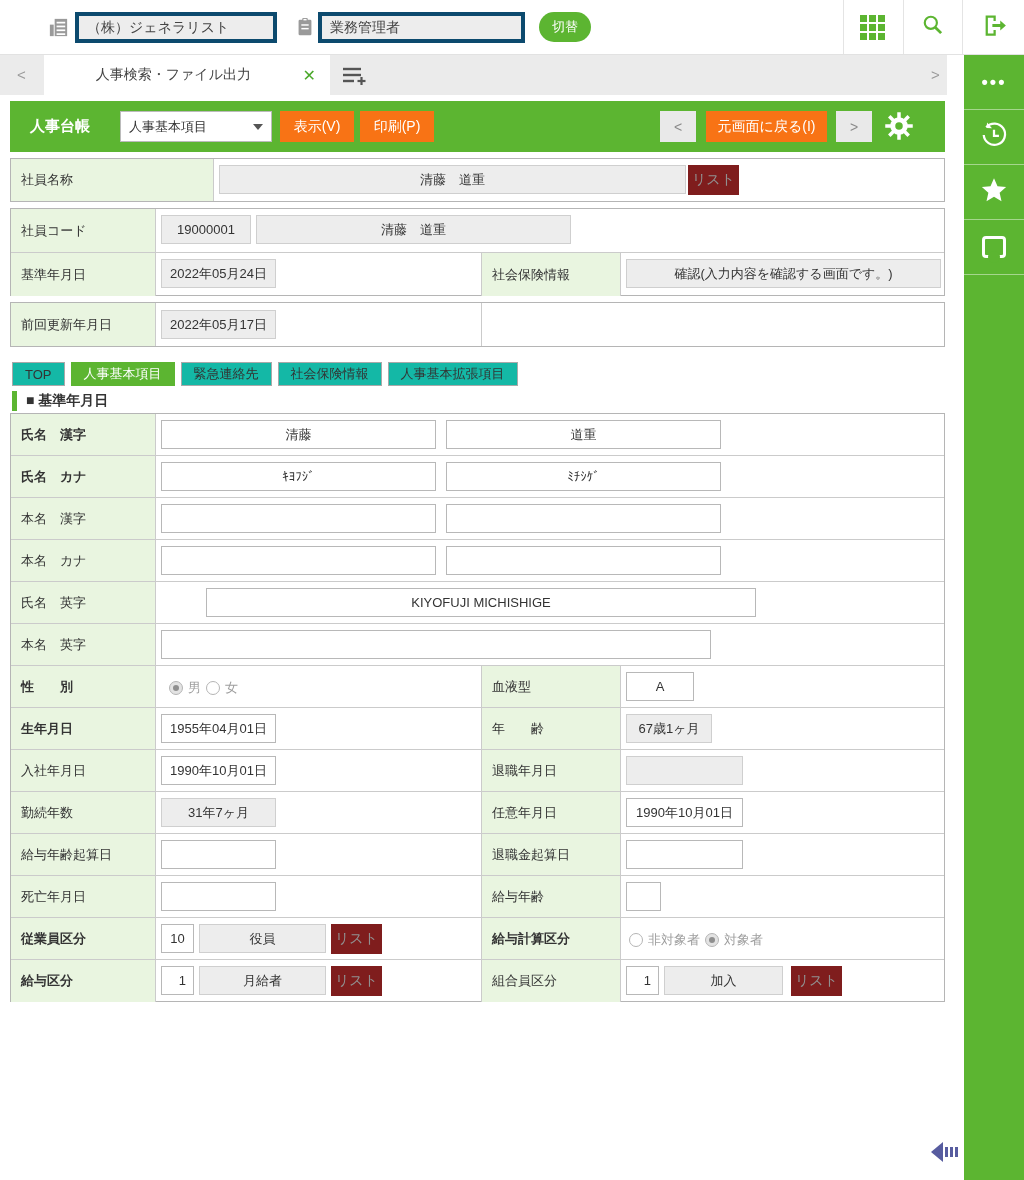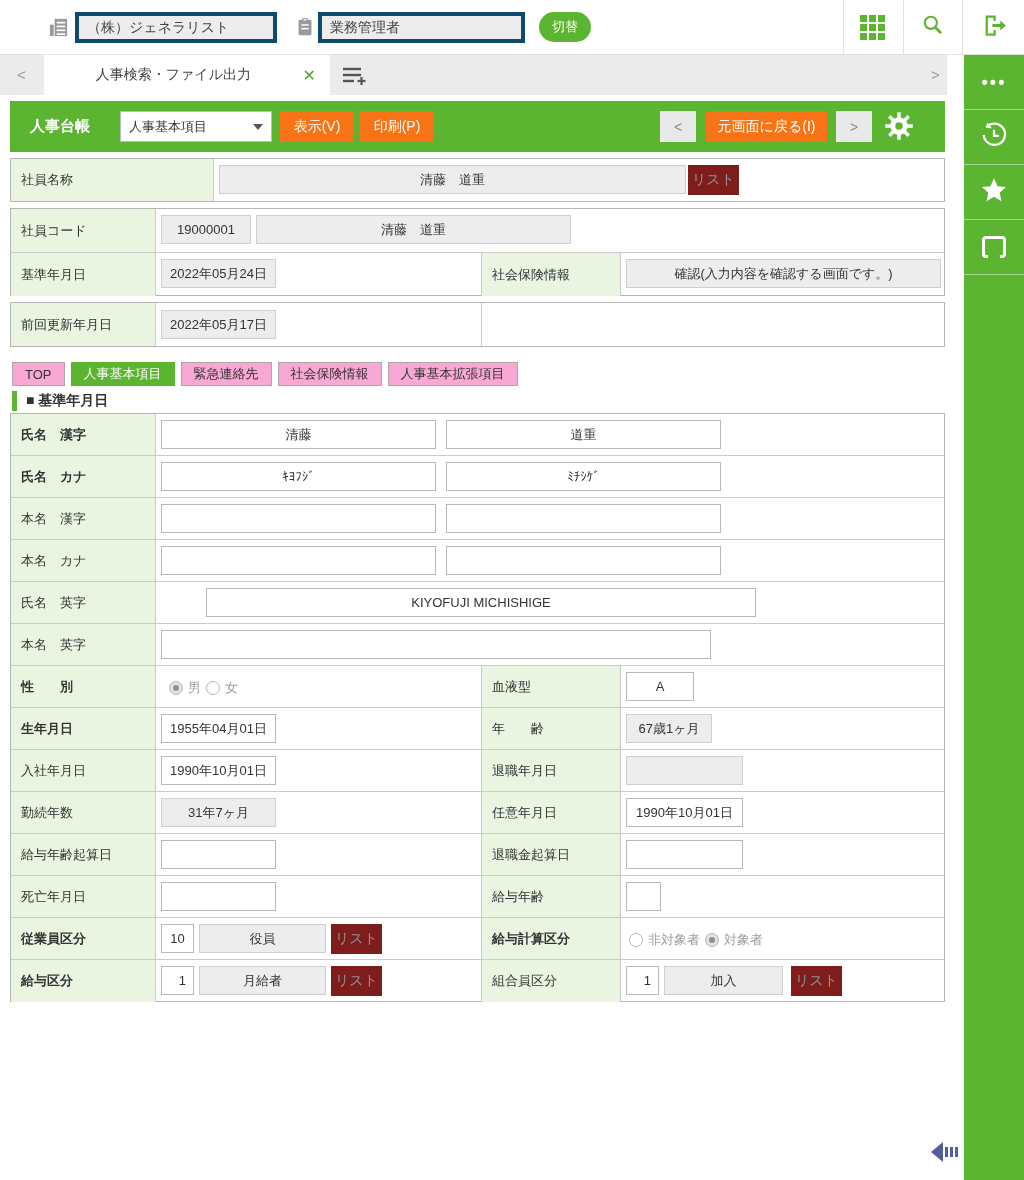--- a/index.html
+++ b/index.html
@@ -33,21 +33,21 @@
 
   
   .box { position:absolute; left:10px; width:935px; background:#fff; border:1px solid #b5b5b5; }
   .glabel { background:#e9f5e0; display:flex; align-items:center; padding-left:10px; font-size:13px; color:#333; }
   .inp { position:absolute; height:29px; border:1px solid #b8b8b8; background:#fff; font-size:13px; color:#333; padding:0 7px; font-family:inherit;text-align:center; }
   .inp.ro { background:#ededed; border-color:#cfcfcf; }
   .listbtn { position:absolute; height:30px; background:#7f1d1d; border:none; color:#919191; font-size:14px; padding:0 4px; cursor:pointer; font-family:inherit; }
 
   
   .ptabs { position:absolute; left:12px; top:362px; display:flex; gap:6px; }
-  .ptab { height:24px; padding:0 12px; background:#f9a8d4; border:1px solid #a9a9a9; font-size:13px; color:#333; display:flex; align-items:center; cursor:pointer; }
+  .ptab { height:24px; padding:0 12px; background:#14b8a6; border:1px solid #a9a9a9; font-size:13px; color:#333; display:flex; align-items:center; cursor:pointer; }
   .ptab.active { background:#5cb531; border-color:#5cb531; color:#fff; }
 
   .secttl { position:absolute; left:12px; top:391px; border-left:5px solid #5cb531; padding-left:9px; font-size:14px; font-weight:bold; height:20px; display:flex; align-items:center; }
 
   
   .ftable { position:absolute; left:10px; top:413px; width:935px; height:589px; border:1px solid #b5b5b5; background:#fff; }
   .frow { position:absolute; left:0; width:933px; height:42px; border-bottom:1px solid #cbcbcb; }
   .frow:last-child { border-bottom:none; }
   .frow .lcell { position:absolute; left:0; top:0; bottom:0; width:145px; border-right:1px solid #cbcbcb; }
   .frow .rcell { position:absolute; left:470px; top:0; bottom:0; width:140px; border-left:1px solid #cbcbcb; border-right:1px solid #cbcbcb; }

